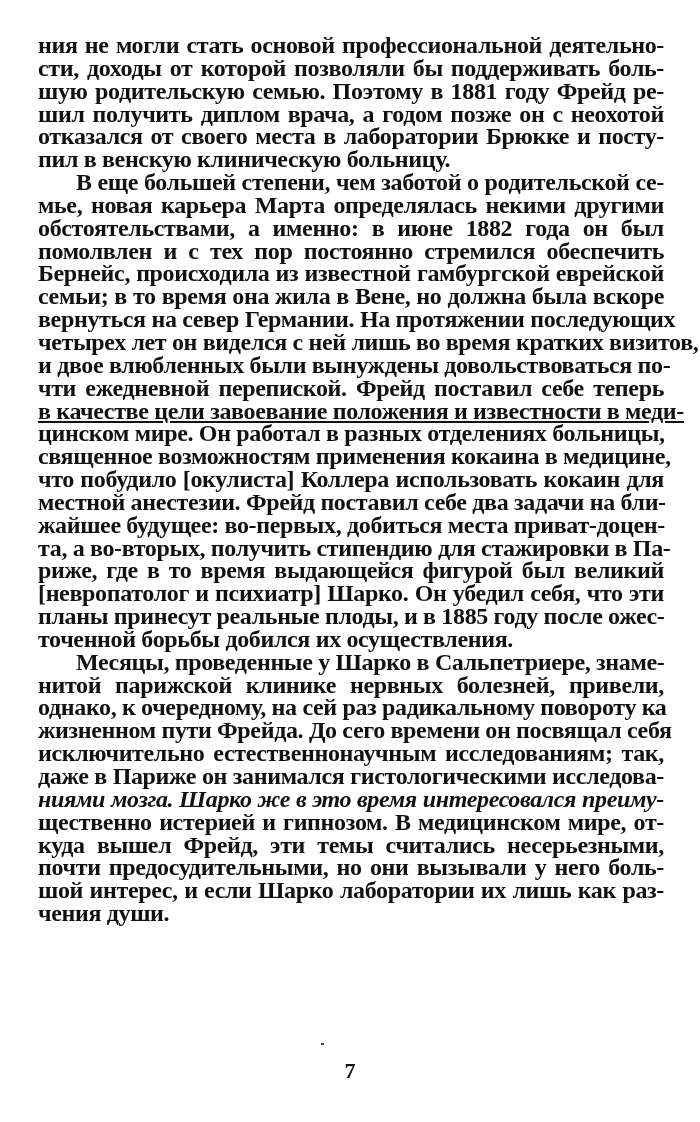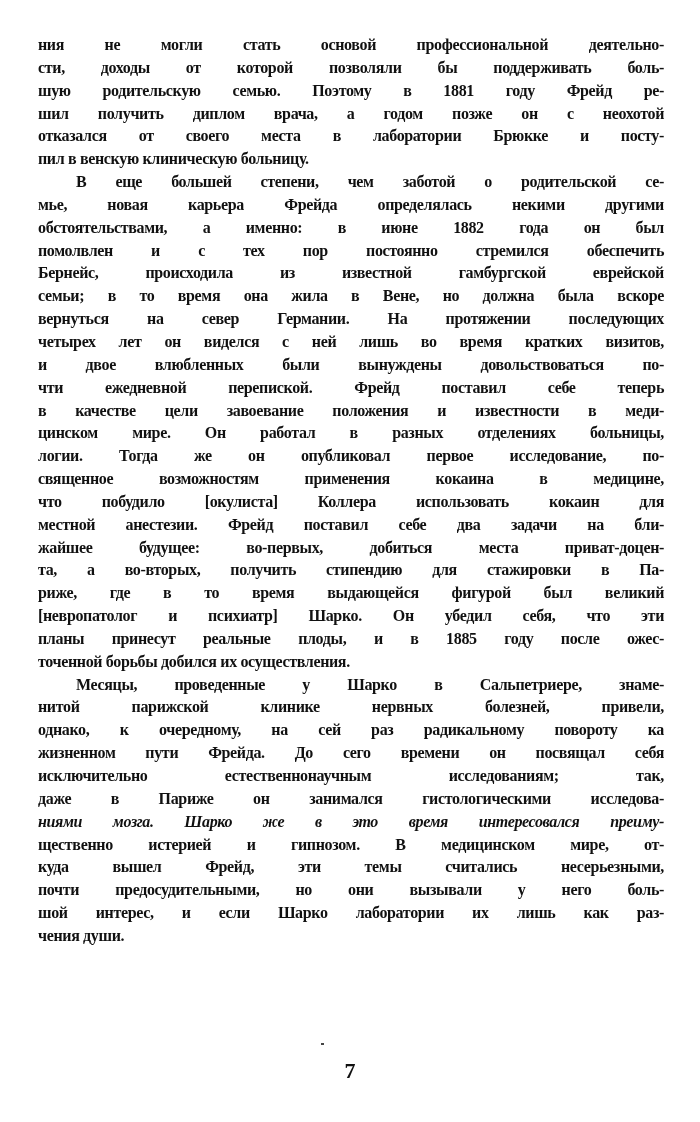--- a/index.html
+++ b/index.html
@@ -3,21 +3,21 @@
 <meta charset="utf-8">
 <style>
   html, body { margin: 0; padding: 0; background: #ffffff; }
   body { width: 700px; height: 1122px; position: relative; overflow: hidden; }
   .page {
     position: absolute;
     left: 38px;
     top: 34px;
     width: 626px;
     font-family: "Liberation Serif", "DejaVu Serif", serif;
-    font-size: 16px;
+    font-size: 24px;
     line-height: 22.85px;
     color: #111111;
     font-weight: bold;
   }
   .line {
     display: block;
     white-space: nowrap;
     text-align: justify;
     text-align-last: justify;
     height: 22.85px;
@@ -46,32 +46,31 @@
   <div>
     <span class="line" style="display: block;">ния не могли стать основой профессиональной деятельно-</span>
     <span class="line" style="display: block;">сти, доходы от которой позволяли бы поддерживать боль-</span>
     <span class="line" style="display: block;">шую родительскую семью. Поэтому в 1881 году Фрейд ре-</span>
     <span class="line" style="display: block;">шил получить диплом врача, а годом позже он с неохотой</span>
     <span class="line" style="display: block;">отказался от своего места в лаборатории Брюкке и посту-</span>
     <span class="line last" style="display: block;">пил в венскую клиническую больницу.</span>
   </div>
   <div>
     <span class="line indent" style="display: block;">В еще большей степени, чем заботой о родительской се-</span>
-    <span class="line" style="display: block;">мье, новая карьера Фрейда определялась некими другими</span>
+    <span class="line" style="display: block;">мье, новая карьера Марта определялась некими другими</span>
     <span class="line" style="display: block;">обстоятельствами, а именно: в июне 1882 года он был</span>
     <span class="line" style="display: block;">помолвлен и с тех пор постоянно стремился обеспечить</span>
     <span class="line" style="display: block;">Бернейс, происходила из известной гамбургской еврейской</span>
     <span class="line" style="display: block;">семьи; в то время она жила в Вене, но должна была вскоре</span>
     <span class="line" style="display: block;">вернуться на север Германии. На протяжении последующих</span>
     <span class="line" style="display: block;">четырех лет он виделся с ней лишь во время кратких визитов,</span>
     <span class="line" style="display: block;">и двое влюбленных были вынуждены довольствоваться по-</span>
     <span class="line" style="display: block;">чти ежедневной перепиской. Фрейд поставил себе теперь</span>
-    <span class="line" style="display: block;">в качестве цели завоевание положения и известности в меди-</span>
+    <span class="line" style="display: block; text-decoration: underline;">в качестве цели завоевание положения и известности в меди-</span>
     <span class="line" style="display: block;">цинском мире. Он работал в разных отделениях больницы,</span>
-    <span class="line" style="display: block;">логии. Тогда же он опубликовал первое исследование, по-</span>
     <span class="line" style="display: block;">священное возможностям применения кокаина в медицине,</span>
     <span class="line" style="display: block;">что побудило [окулиста] Коллера использовать кокаин для</span>
     <span class="line" style="display: block;">местной анестезии. Фрейд поставил себе два задачи на бли-</span>
     <span class="line" style="display: block;">жайшее будущее: во-первых, добиться места приват-доцен-</span>
     <span class="line" style="display: block;">та, а во-вторых, получить стипендию для стажировки в Па-</span>
     <span class="line" style="display: block;">риже, где в то время выдающейся фигурой был великий</span>
     <span class="line" style="display: block;">[невропатолог и психиатр] Шарко. Он убедил себя, что эти</span>
     <span class="line" style="display: block;">планы принесут реальные плоды, и в 1885 году после ожес-</span>
     <span class="line last" style="display: block;">точенной борьбы добился их осуществления.</span>
   </div>

